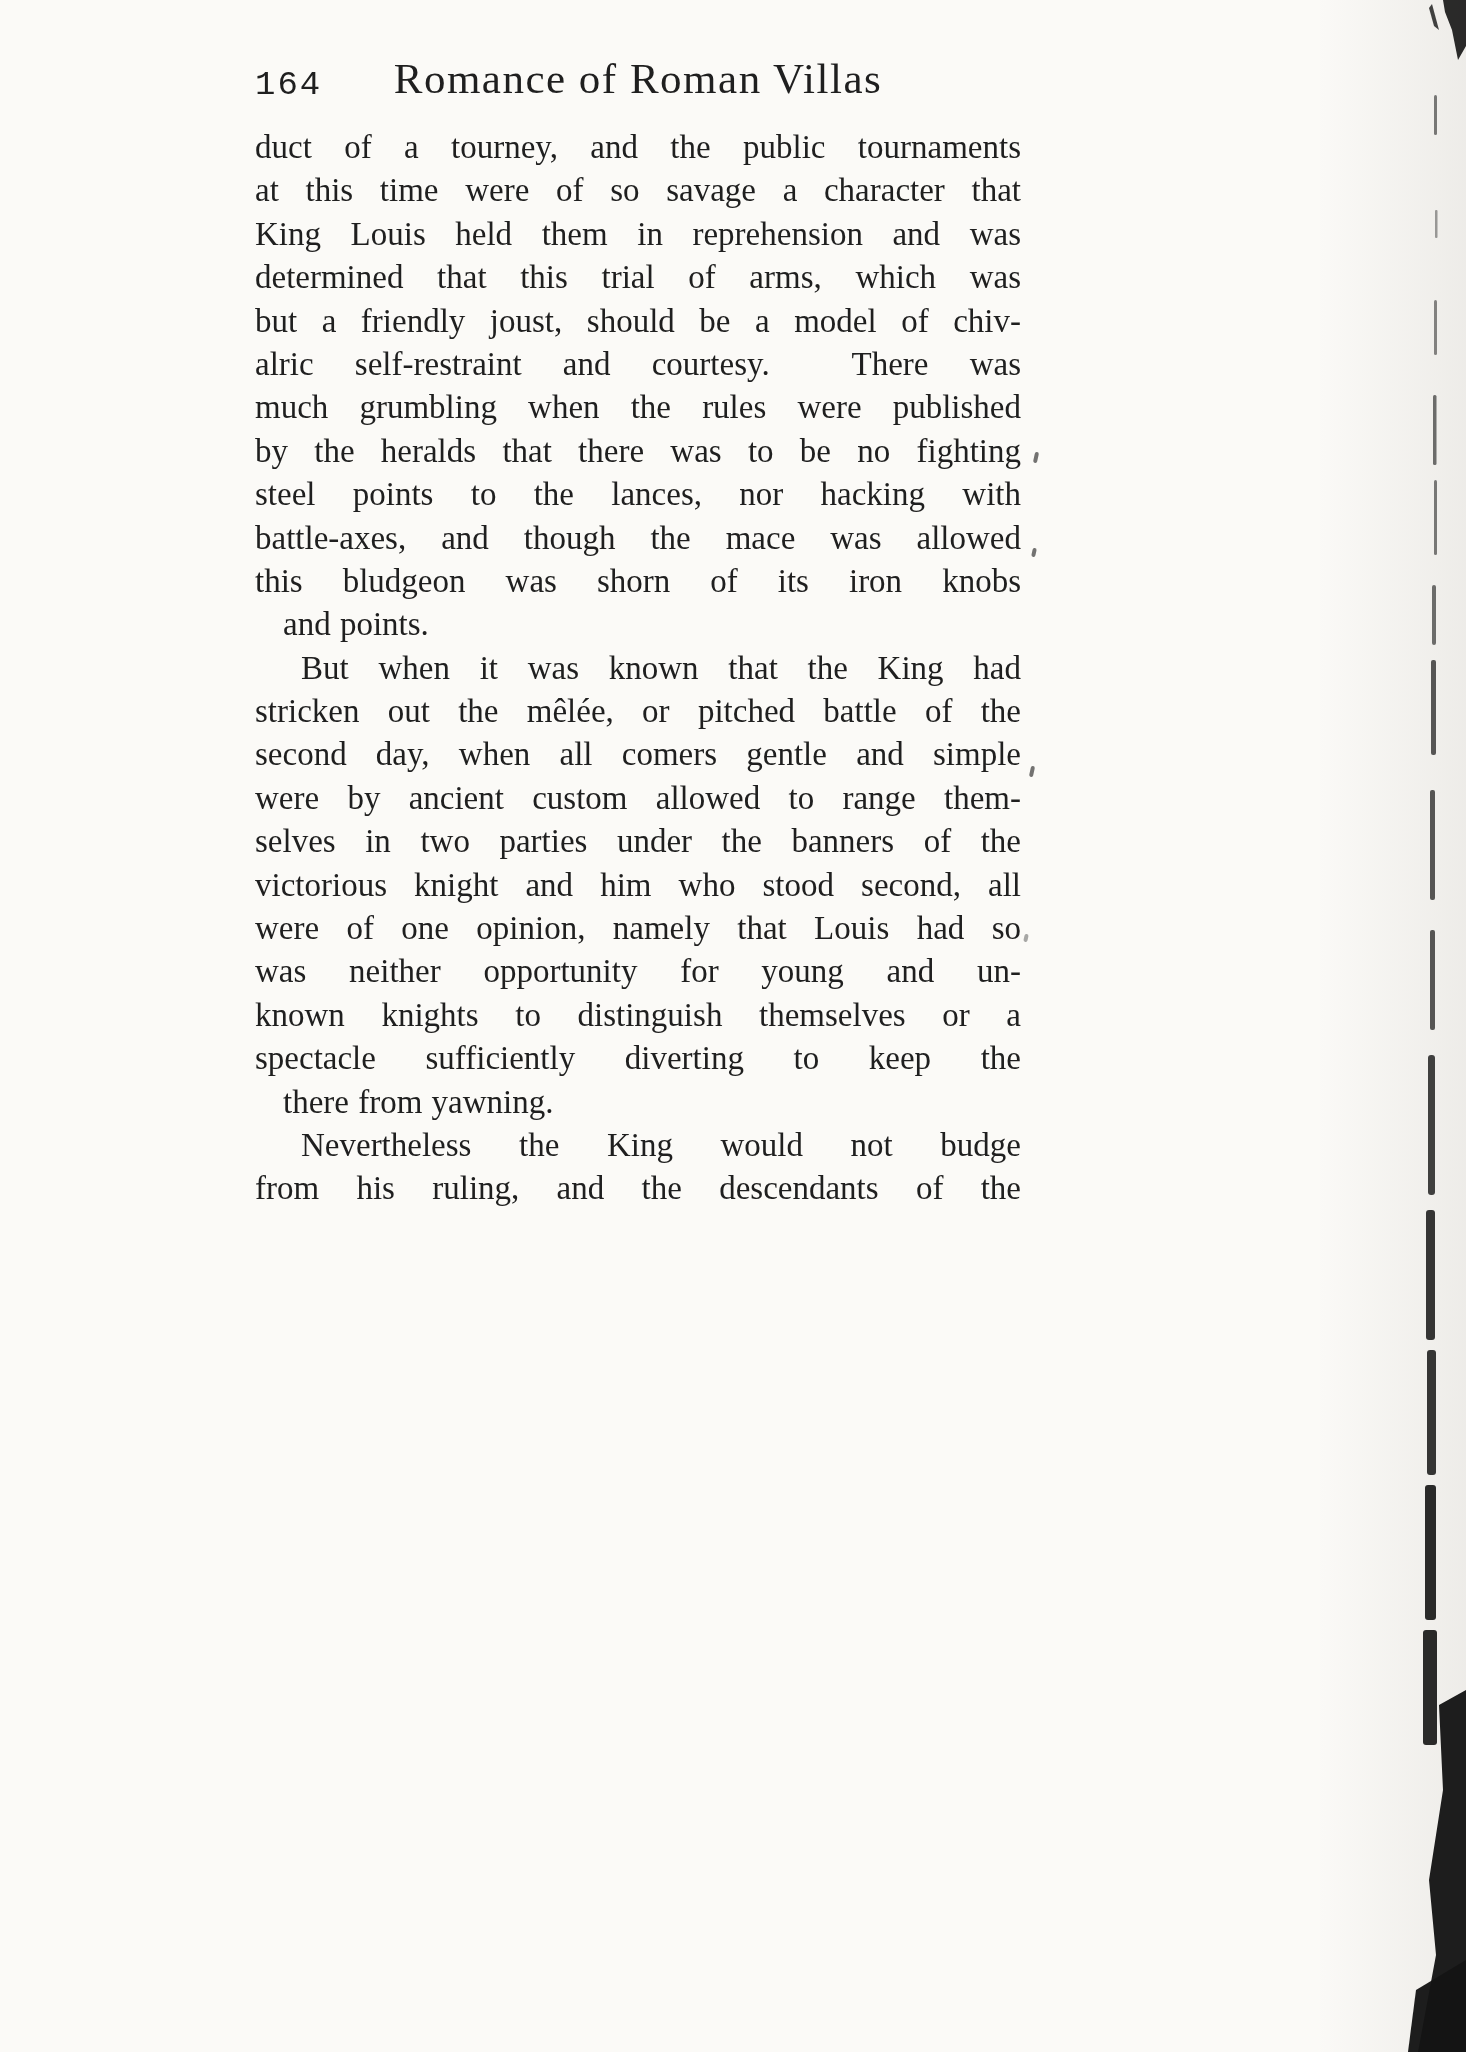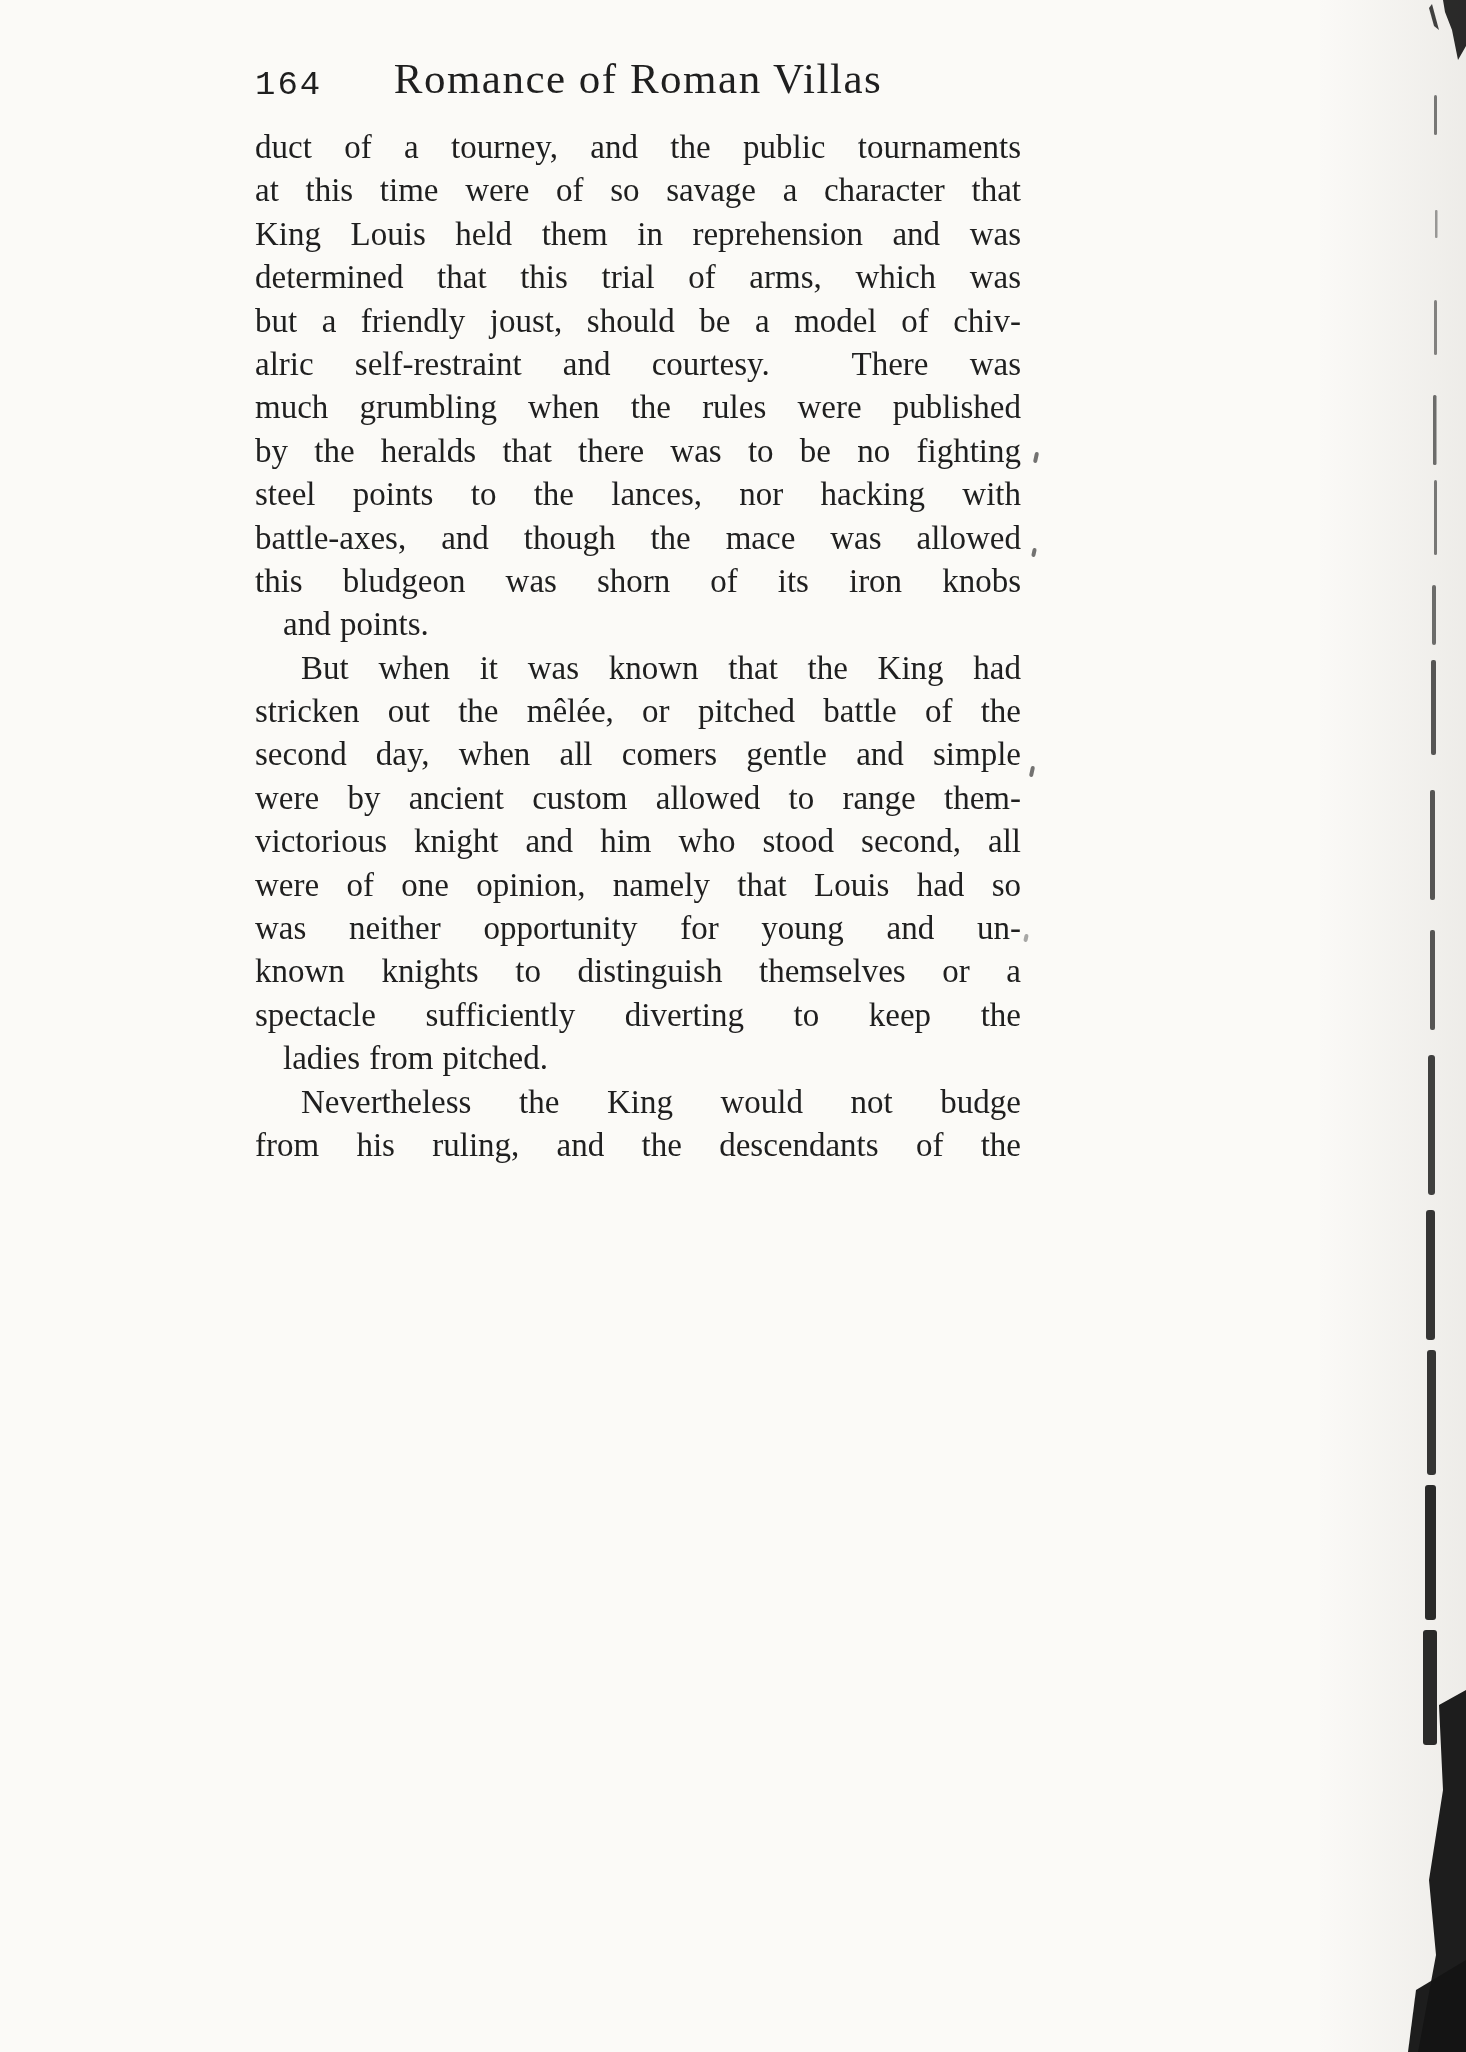--- a/index.html
+++ b/index.html
@@ -112,26 +112,27 @@
       <div class="line">much grumbling when the rules were published</div>
       <div class="line">by the heralds that there was to be no fighting</div>
       <div class="line">steel points to the lances, nor hacking with</div>
       <div class="line">battle-axes, and though the mace was allowed</div>
       <div class="line">this bludgeon was shorn of its iron knobs</div>
       <div class="line no-just">and points.</div>
       <div class="line indent">But when it was known that the King had</div>
       <div class="line">stricken out the mêlée, or pitched battle of the</div>
       <div class="line">second day, when all comers gentle and simple</div>
       <div class="line">were by ancient custom allowed to range them-</div>
+      <div class="line">selves in two parties under the banners of the</div>
       <div class="line">victorious knight and him who stood second, all</div>
       <div class="line">were of one opinion, namely that Louis had so</div>
       <div class="line">was neither opportunity for young and un-</div>
       <div class="line">known knights to distinguish themselves or a</div>
       <div class="line">spectacle sufficiently diverting to keep the</div>
-      <div class="line no-just">ladies from pitched.</div>
+      <div class="line no-just">there from yawning.</div>
       <div class="line indent">Nevertheless the King would not budge</div>
       <div class="line">from his ruling, and the descendants of the</div>
     </div>
 
   <div class="edge-shade"></div>
 
   <span class="speck s1"></span>
   <span class="speck s2"></span>
   <span class="speck s3"></span>
   <span class="speck s4"></span>

